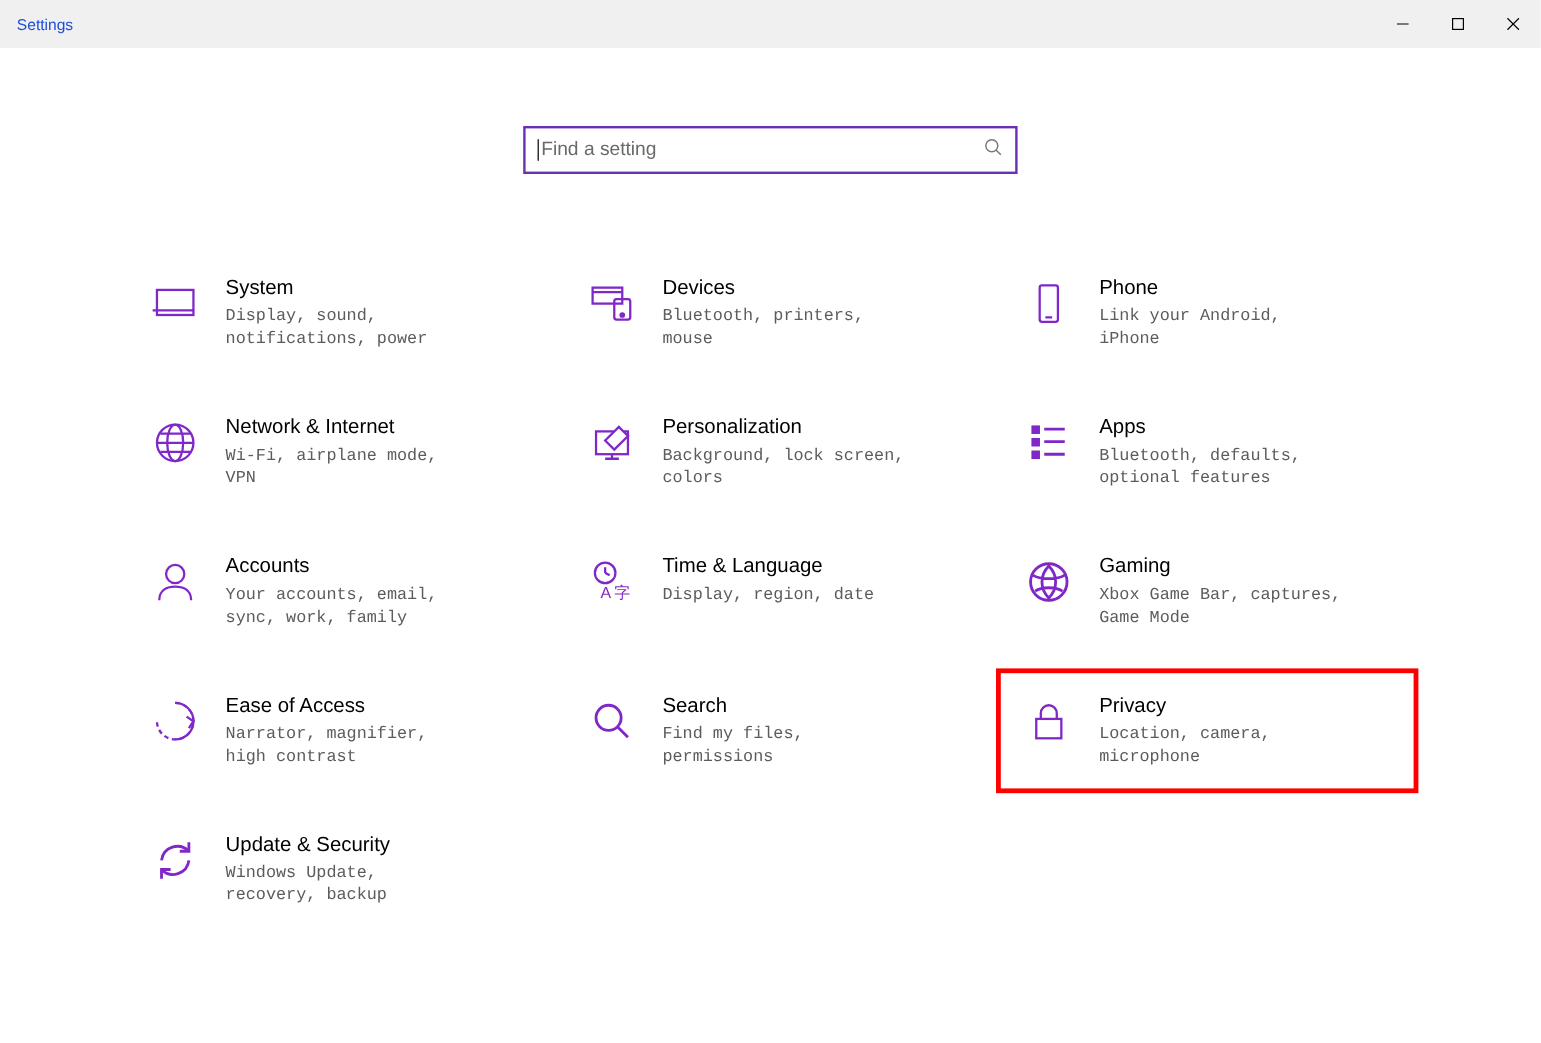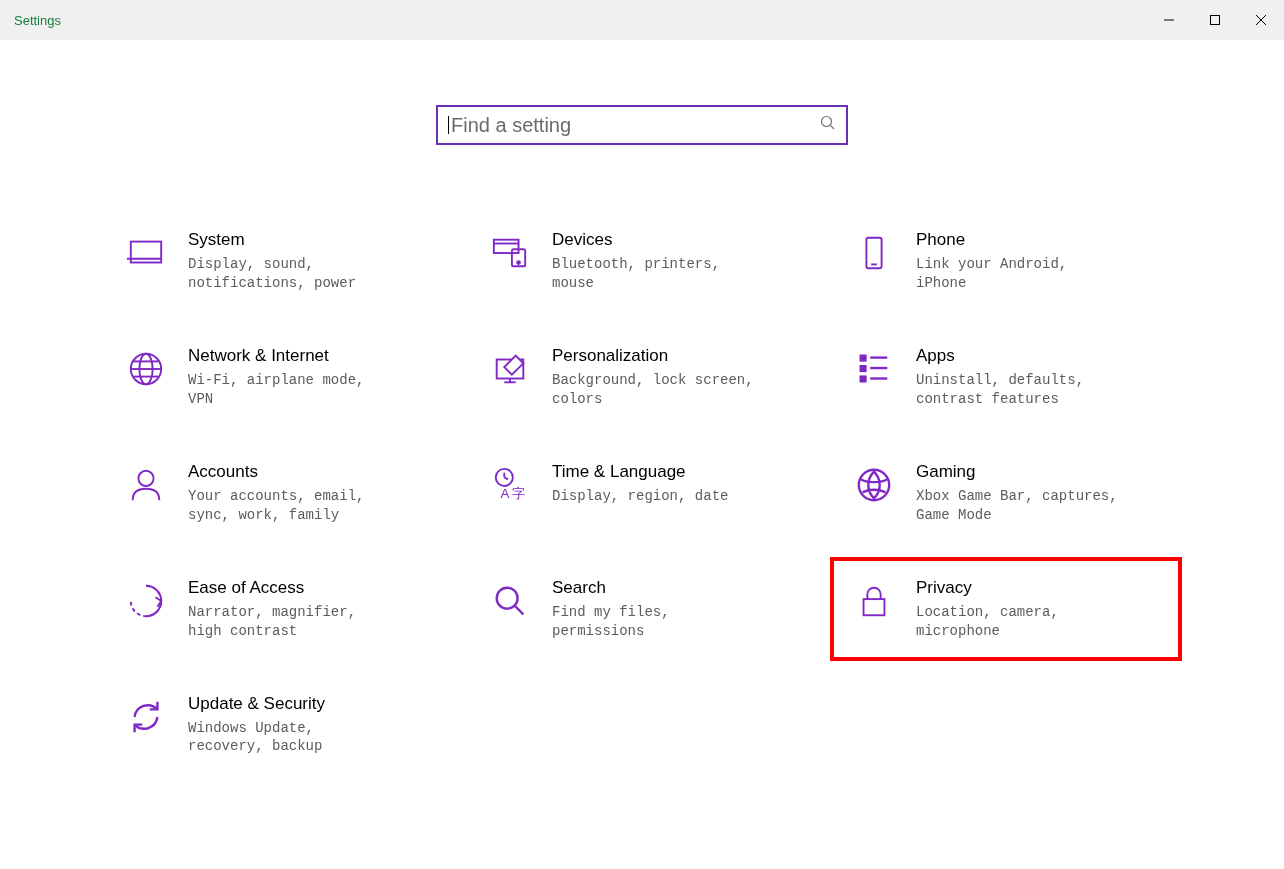--- a/index.html
+++ b/index.html
@@ -1,25 +1,25 @@
 <!DOCTYPE html>
 <html><head>
 <meta charset="utf-8">
 <style>
   * { box-sizing: border-box; margin: 0; padding: 0; }
   body { font-family: "Segoe UI", Tahoma, sans-serif; background: #ffffff; color: #000; width: 1284px; height: 869px; overflow: hidden; }
   .titlebar { height: 40px; background: #f0f0f0; display: flex; align-items: center; justify-content: space-between; padding-left: 14px; }
-  .titlebar-title { font-size: 13px; color: #15803d; }
+  .titlebar-title { font-size: 13px; color: #1d4ed8; }
   .win-controls { display: flex; height: 100%; }
   .win-btn { width: 46px; display: flex; align-items: center; justify-content: center; cursor: pointer; }
   .win-btn svg { display: block; }
   .content { padding-top: 65px; }
   .search-wrap { display: flex; justify-content: center; }
   .search-box { width: 412px; height: 40px; border: 2px solid #6b2fb3; display: flex; align-items: center; padding: 0 10px; }
-  .search-input { flex: 1; border: none; outline: none; font-size: 20px; color: #000; background: transparent; }
+  .search-input { flex: 1; border: none; outline: none; font-size: 16px; color: #000; background: transparent; }
   .search-input::placeholder { color: #6a6a6a; }
   .search-icon { color: #767676; }
   .grid-wrap { display:flex; justify-content:center; margin-top: 80px;}
   .grid { display: grid; grid-template-columns: repeat(3, 320px); column-gap: 16px; row-gap: 64px; gap: 44px; }
   .tile { display: flex; align-items: flex-start; cursor: pointer; padding: 4px 4px; }
   .tile-icon { width: 48px; height: 48px; flex-shrink: 0; margin-right: 18px; display:flex; align-items:center; justify-content:center; color:#8028c7;}
   .tile-text { flex: 1; }
   .tile-title { font-size: 17px; color: #000; font-weight: 400; line-height: 1.3; }
   .tile-sub { font-size: 14px; color: #5c5c5c; margin-top: 4px; line-height: 1.35; max-width: 210px; font-family: Liberation Mono, monospace;}
   .highlight { outline: 4px solid #ff0000; outline-offset: 12px; }
@@ -145,21 +145,21 @@
               <rect x="6" y="6" width="5" height="5" fill="currentColor"></rect>
               <rect x="6" y="17" width="5" height="5" fill="currentColor"></rect>
               <rect x="6" y="28" width="5" height="5" fill="currentColor"></rect>
               <line x1="16" y1="8" x2="34" y2="8"></line>
               <line x1="16" y1="19" x2="34" y2="19"></line>
               <line x1="16" y1="30" x2="34" y2="30"></line>
             </svg>
       </div>
       <div class="tile-text">
         <div class="tile-title">Apps</div>
-        <div class="tile-sub">Uninstall, defaults, contrast features</div>
+        <div class="tile-sub">Bluetooth, defaults, optional features</div>
       </div>
     </div>
 
     <div class="tile">
       <div class="tile-icon">
         <svg width="38" height="38" viewBox="0 0 40 40" fill="none" stroke="currentColor" stroke-width="2">
               <circle cx="20" cy="13" r="8"></circle>
               <path d="M6 36 C6 26 14 24 20 24 C26 24 34 26 34 36"></path>
             </svg>
       </div>

